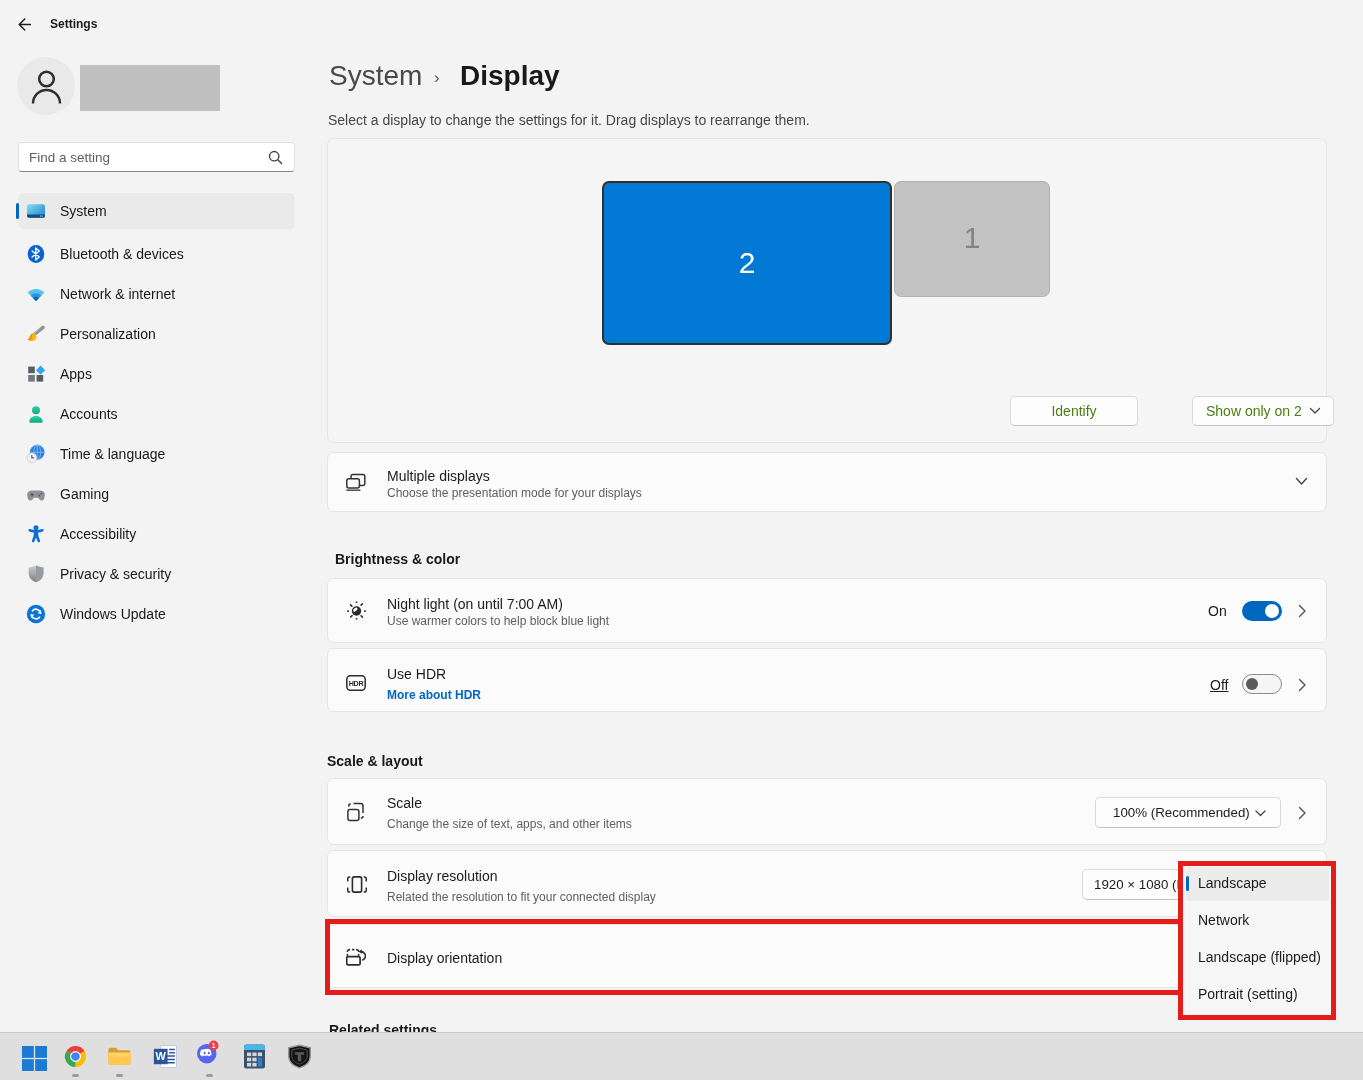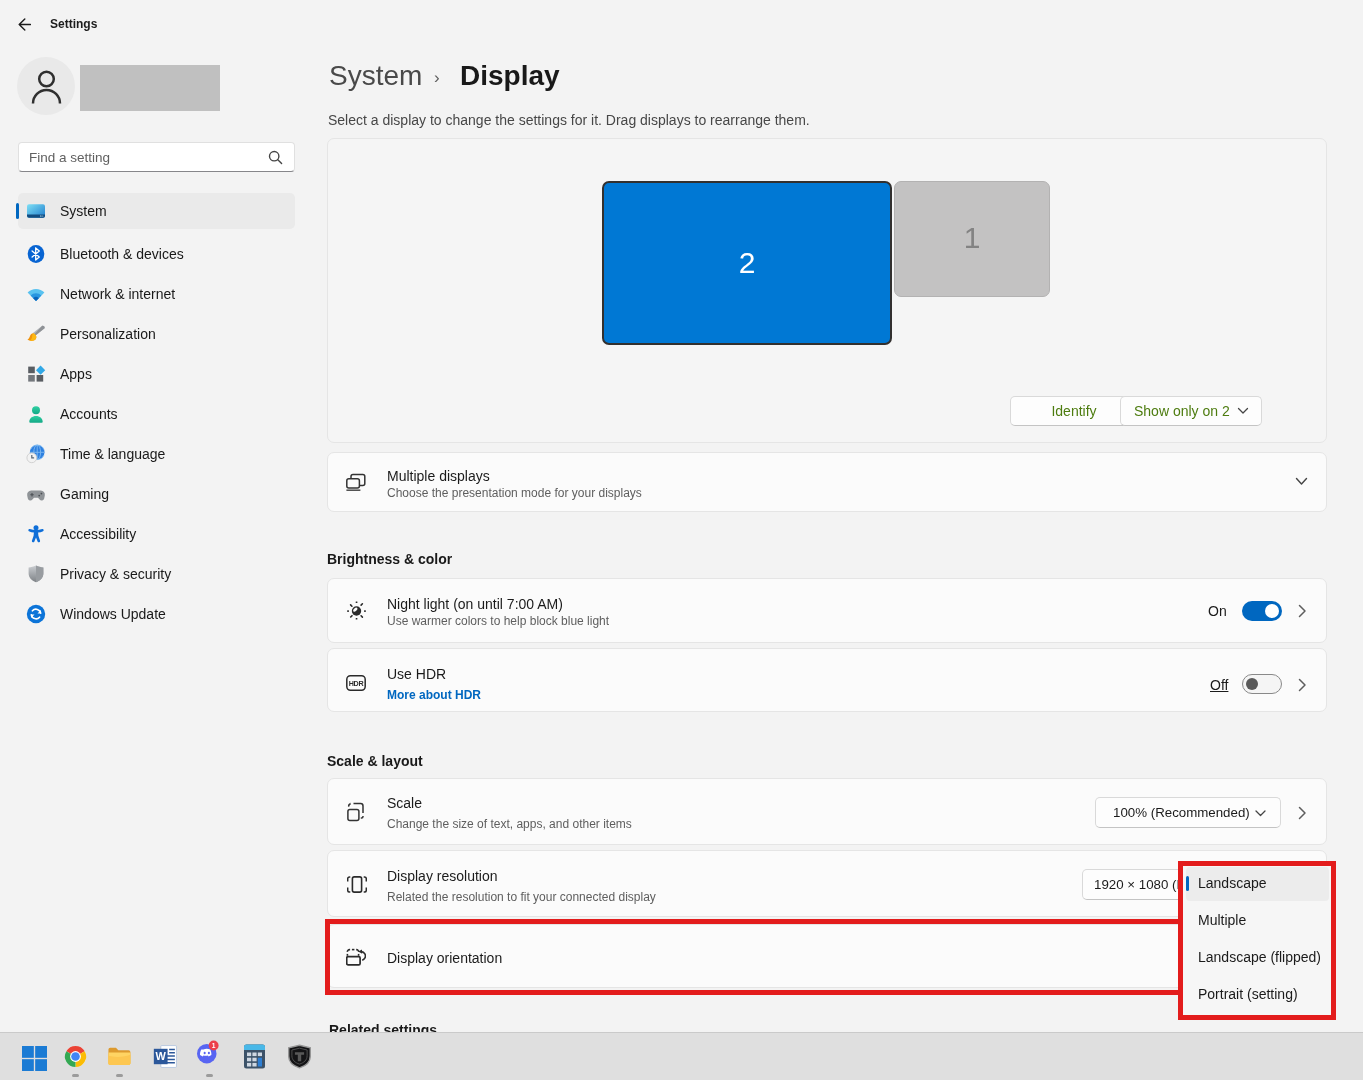--- a/index.html
+++ b/index.html
@@ -197,39 +197,39 @@
 
   <div class="abs crumb">System</div>
   <div class="abs crumbsep">›</div>
   <div class="abs crumb2">Display</div>
   <div class="abs subtitle">Select a display to change the settings for it. Drag displays to rearrange them.</div>
 
   <div class="card bigcard"></div>
   <div class="abs mon2">2</div>
   <div class="abs mon1">1</div>
   <div class="btn" style="left:1010px;top:396px;width:128px;line-height:28px;">Identify</div>
-  <div class="btn" style="left:1120px;top:396px;width:142px;text-align:left;padding-left:13px;line-height:28px;">Show only on 2
+  <div class="btn" style="left:1192px;top:396px;width:142px;text-align:left;padding-left:13px;line-height:28px;">Show only on 2
     <svg style="position:absolute;right:12px;top:10px" width="12" height="8" viewBox="0 0 12 8">
       <path d="M1.5 1.5 L6 6 L10.5 1.5" stroke="#454545" stroke-width="1.3" fill="none" stroke-linecap="round" stroke-linejoin="round"></path>
     </svg>
   </div>
 
   <div class="card" style="top:452px;height:60px;"></div>
   <svg class="rowico" style="left:346px;top:471px;" viewBox="0 0 20 20">
     <rect x="5" y="3.4" width="13.8" height="11.2" rx="2" fill="none" stroke="#333" stroke-width="1.5"></rect>
     <rect x="0.8" y="7.8" width="12.6" height="9.2" rx="2" fill="#fbfbfb" stroke="#333" stroke-width="1.5"></rect>
     <path d="M0.4 19.2 h14" stroke="#4a4a4a" stroke-width="1.5"></path>
   </svg>
   <div class="t1" style="top:468px;">Multiple displays</div>
   <div class="t2" style="top:486px;">Choose the presentation mode for your displays</div>
   <svg class="chev" style="left:1295px;top:477px" width="13" height="9" viewBox="0 0 13 9">
     <path d="M1.5 1.5 L6.5 7 L11.5 1.5" stroke="#454545" stroke-width="1.4" fill="none" stroke-linecap="round" stroke-linejoin="round"></path>
   </svg>
 
-  <div class="sechead" style="top:551px;">Brightness &amp; color</div>
+  <div class="sechead" style="top:551px;margin-left:8px;">Brightness &amp; color</div>
 
   <div class="card" style="top:578px;height:65px;"></div>
   <svg class="rowico" style="left:347px;top:601px;width:19px;height:19px" viewBox="0 0 19 19">
     <circle cx="9.5" cy="10" r="4.7" fill="#2b2b2b"></circle>
     <ellipse cx="8.3" cy="8.6" rx="2.5" ry="1.5" transform="rotate(-38 8.3 8.6)" fill="#fbfbfb"></ellipse>
     <g fill="#2b2b2b">
       <rect x="8.7" y="0.4" width="1.7" height="1.7" rx="0.3"></rect>
       <rect x="8.7" y="16.9" width="1.7" height="1.7" rx="0.3"></rect>
       <rect x="0.2" y="9.2" width="1.7" height="1.7" rx="0.3"></rect>
       <rect x="17.1" y="9.2" width="1.7" height="1.7" rx="0.3"></rect>
@@ -308,21 +308,21 @@
     <path d="M16 2.5 L12.2 4.6 L16.2 6.8 Z" fill="#2b2b2b"></path>
   </svg>
   <div class="t1" style="top:950px;">Display orientation</div>
 
   <div class="redbox" style="left:325px;top:919px;width:859px;height:76px;"></div>
 
   <div class="sechead" style="left:329px;top:1022px;">Related settings</div>
 
   <div class="popup">
     <div class="pitem sel" style="top:2px;"><span class="pbar"></span>Landscape</div>
-    <div class="pitem" style="top:39px;">Multiple</div>
+    <div class="pitem" style="top:39px;">Network</div>
     <div class="pitem" style="top:76px;">Landscape (flipped)</div>
     <div class="pitem" style="top:113px;">Portrait (setting)</div>
   </div>
   <div class="redbox" style="left:1178px;top:861px;width:158px;height:159px;"></div>
 
   <div class="taskbar">
 
     <svg class="tico" style="left:22px;top:13px" width="22" height="22" viewBox="0 0 22 22">
       <rect x="0" y="0" width="10.4" height="10.4" fill="#1b7bd4"></rect>
       <rect x="11.6" y="0" width="10.4" height="10.4" fill="#1b7bd4"></rect>

